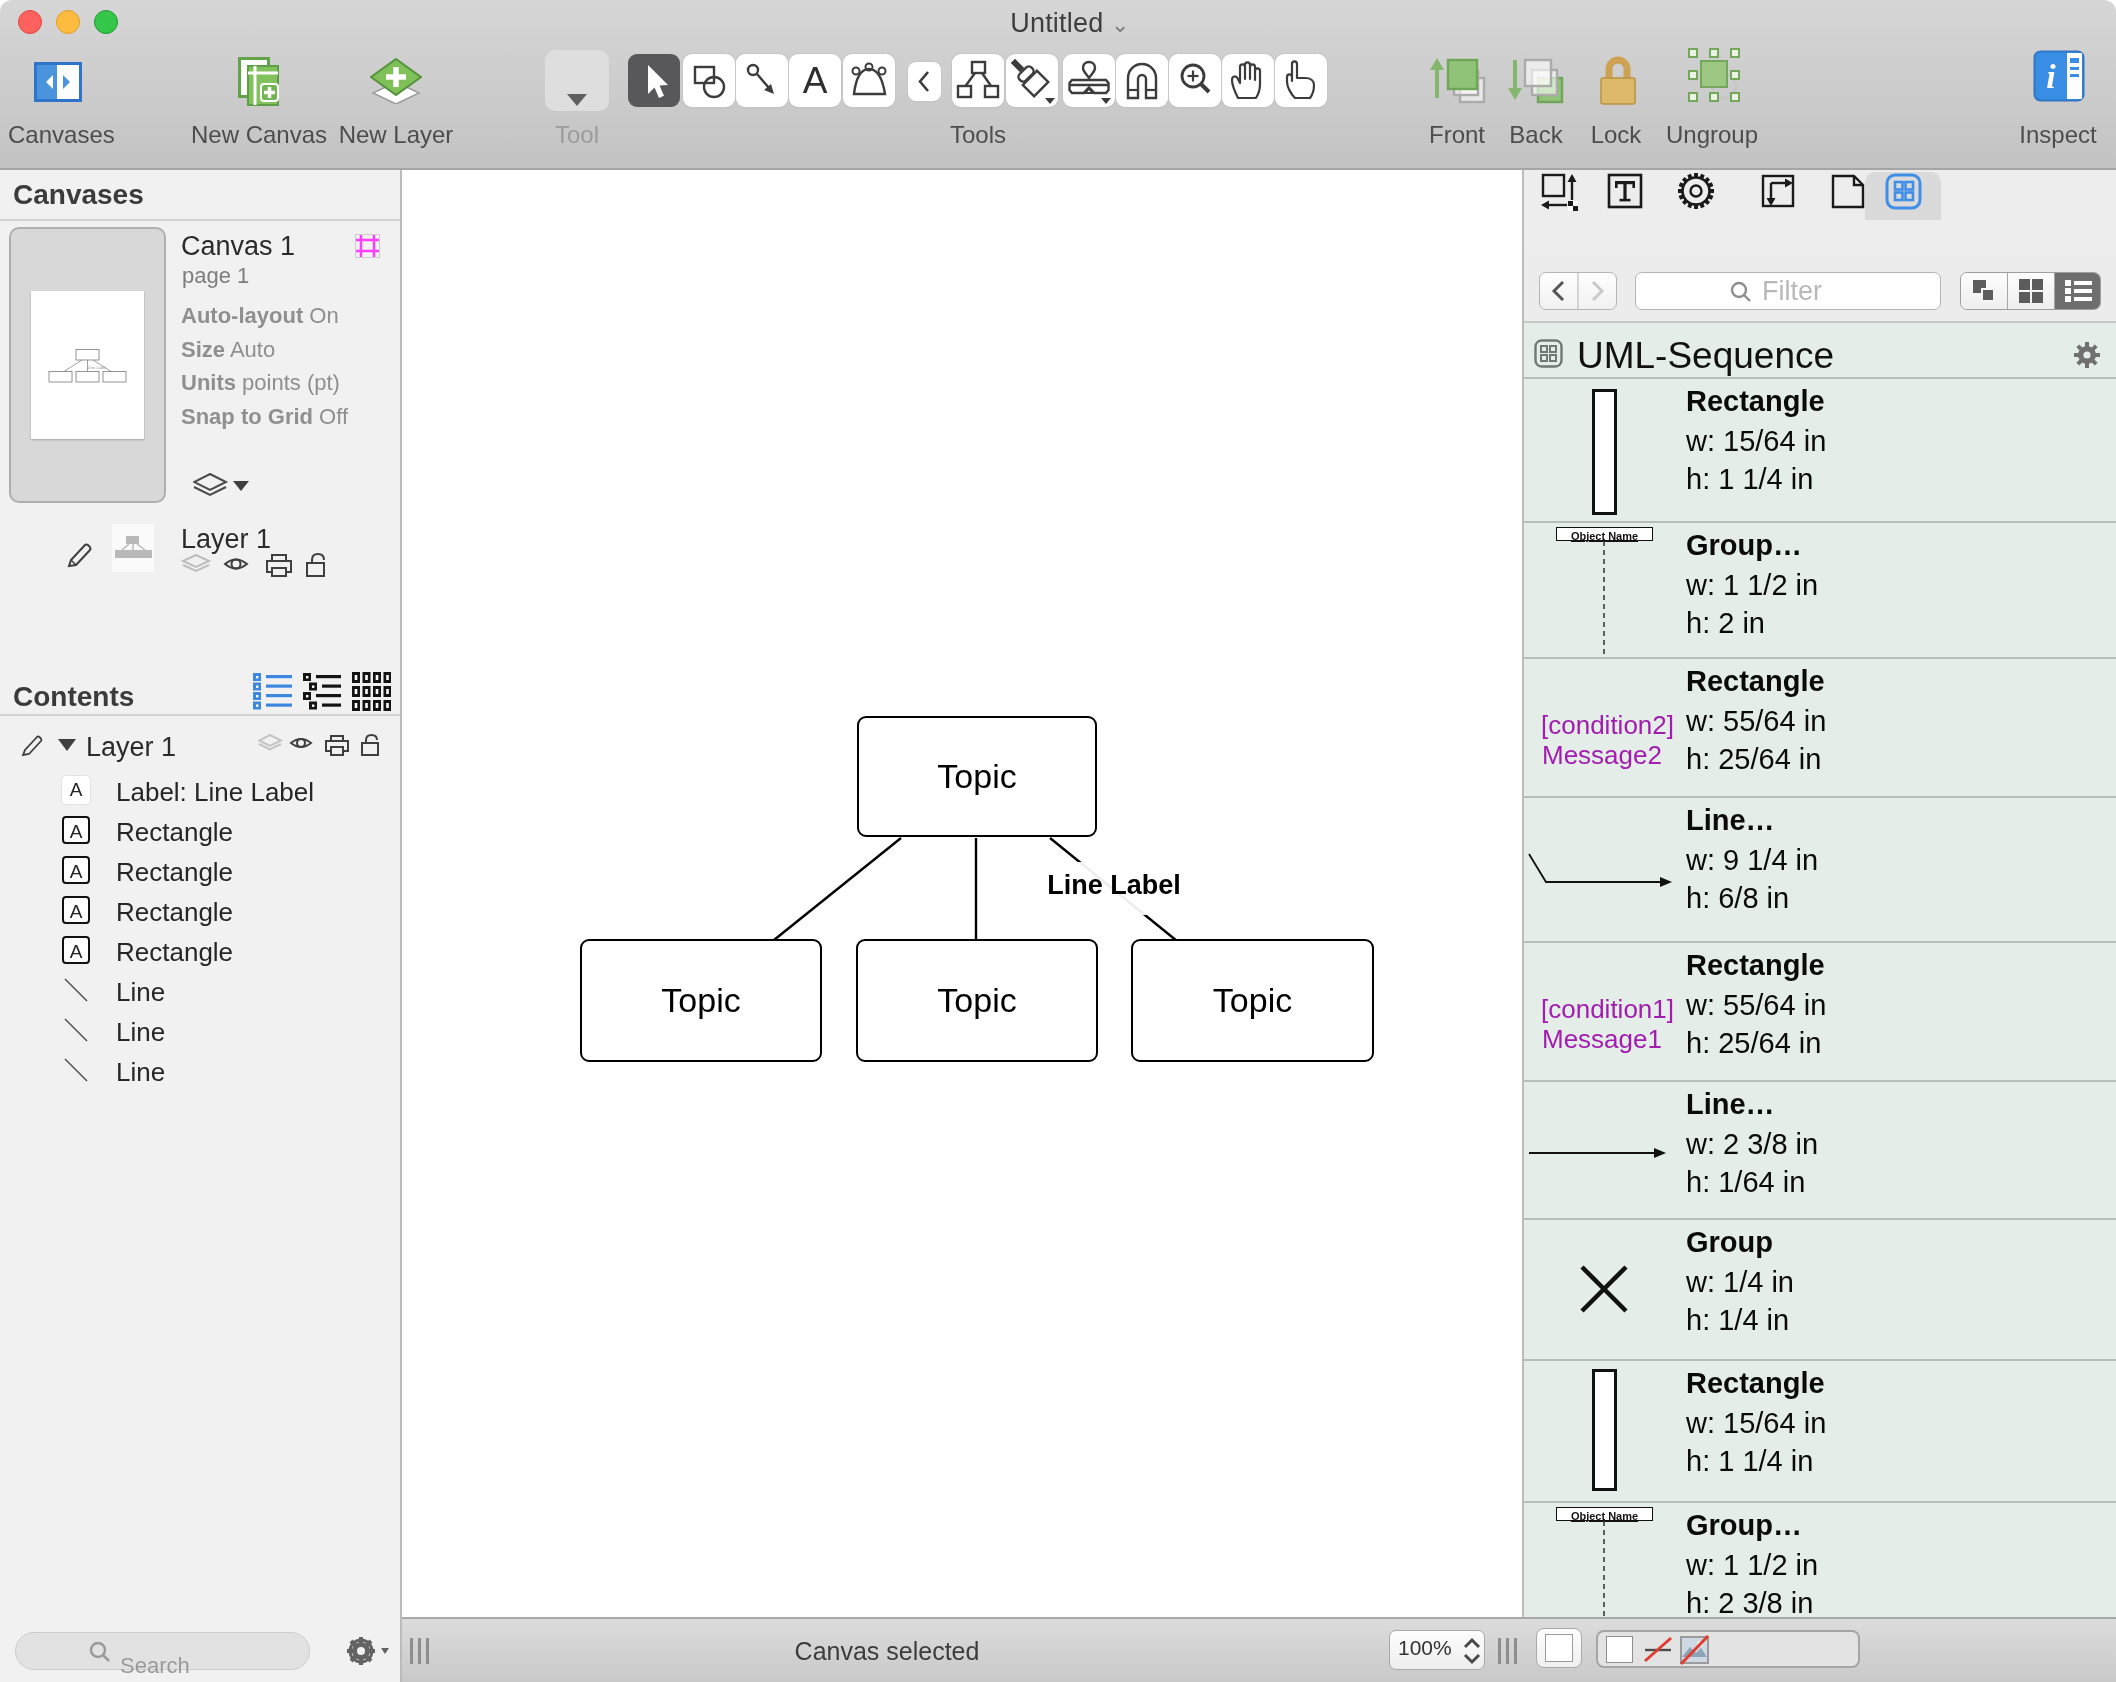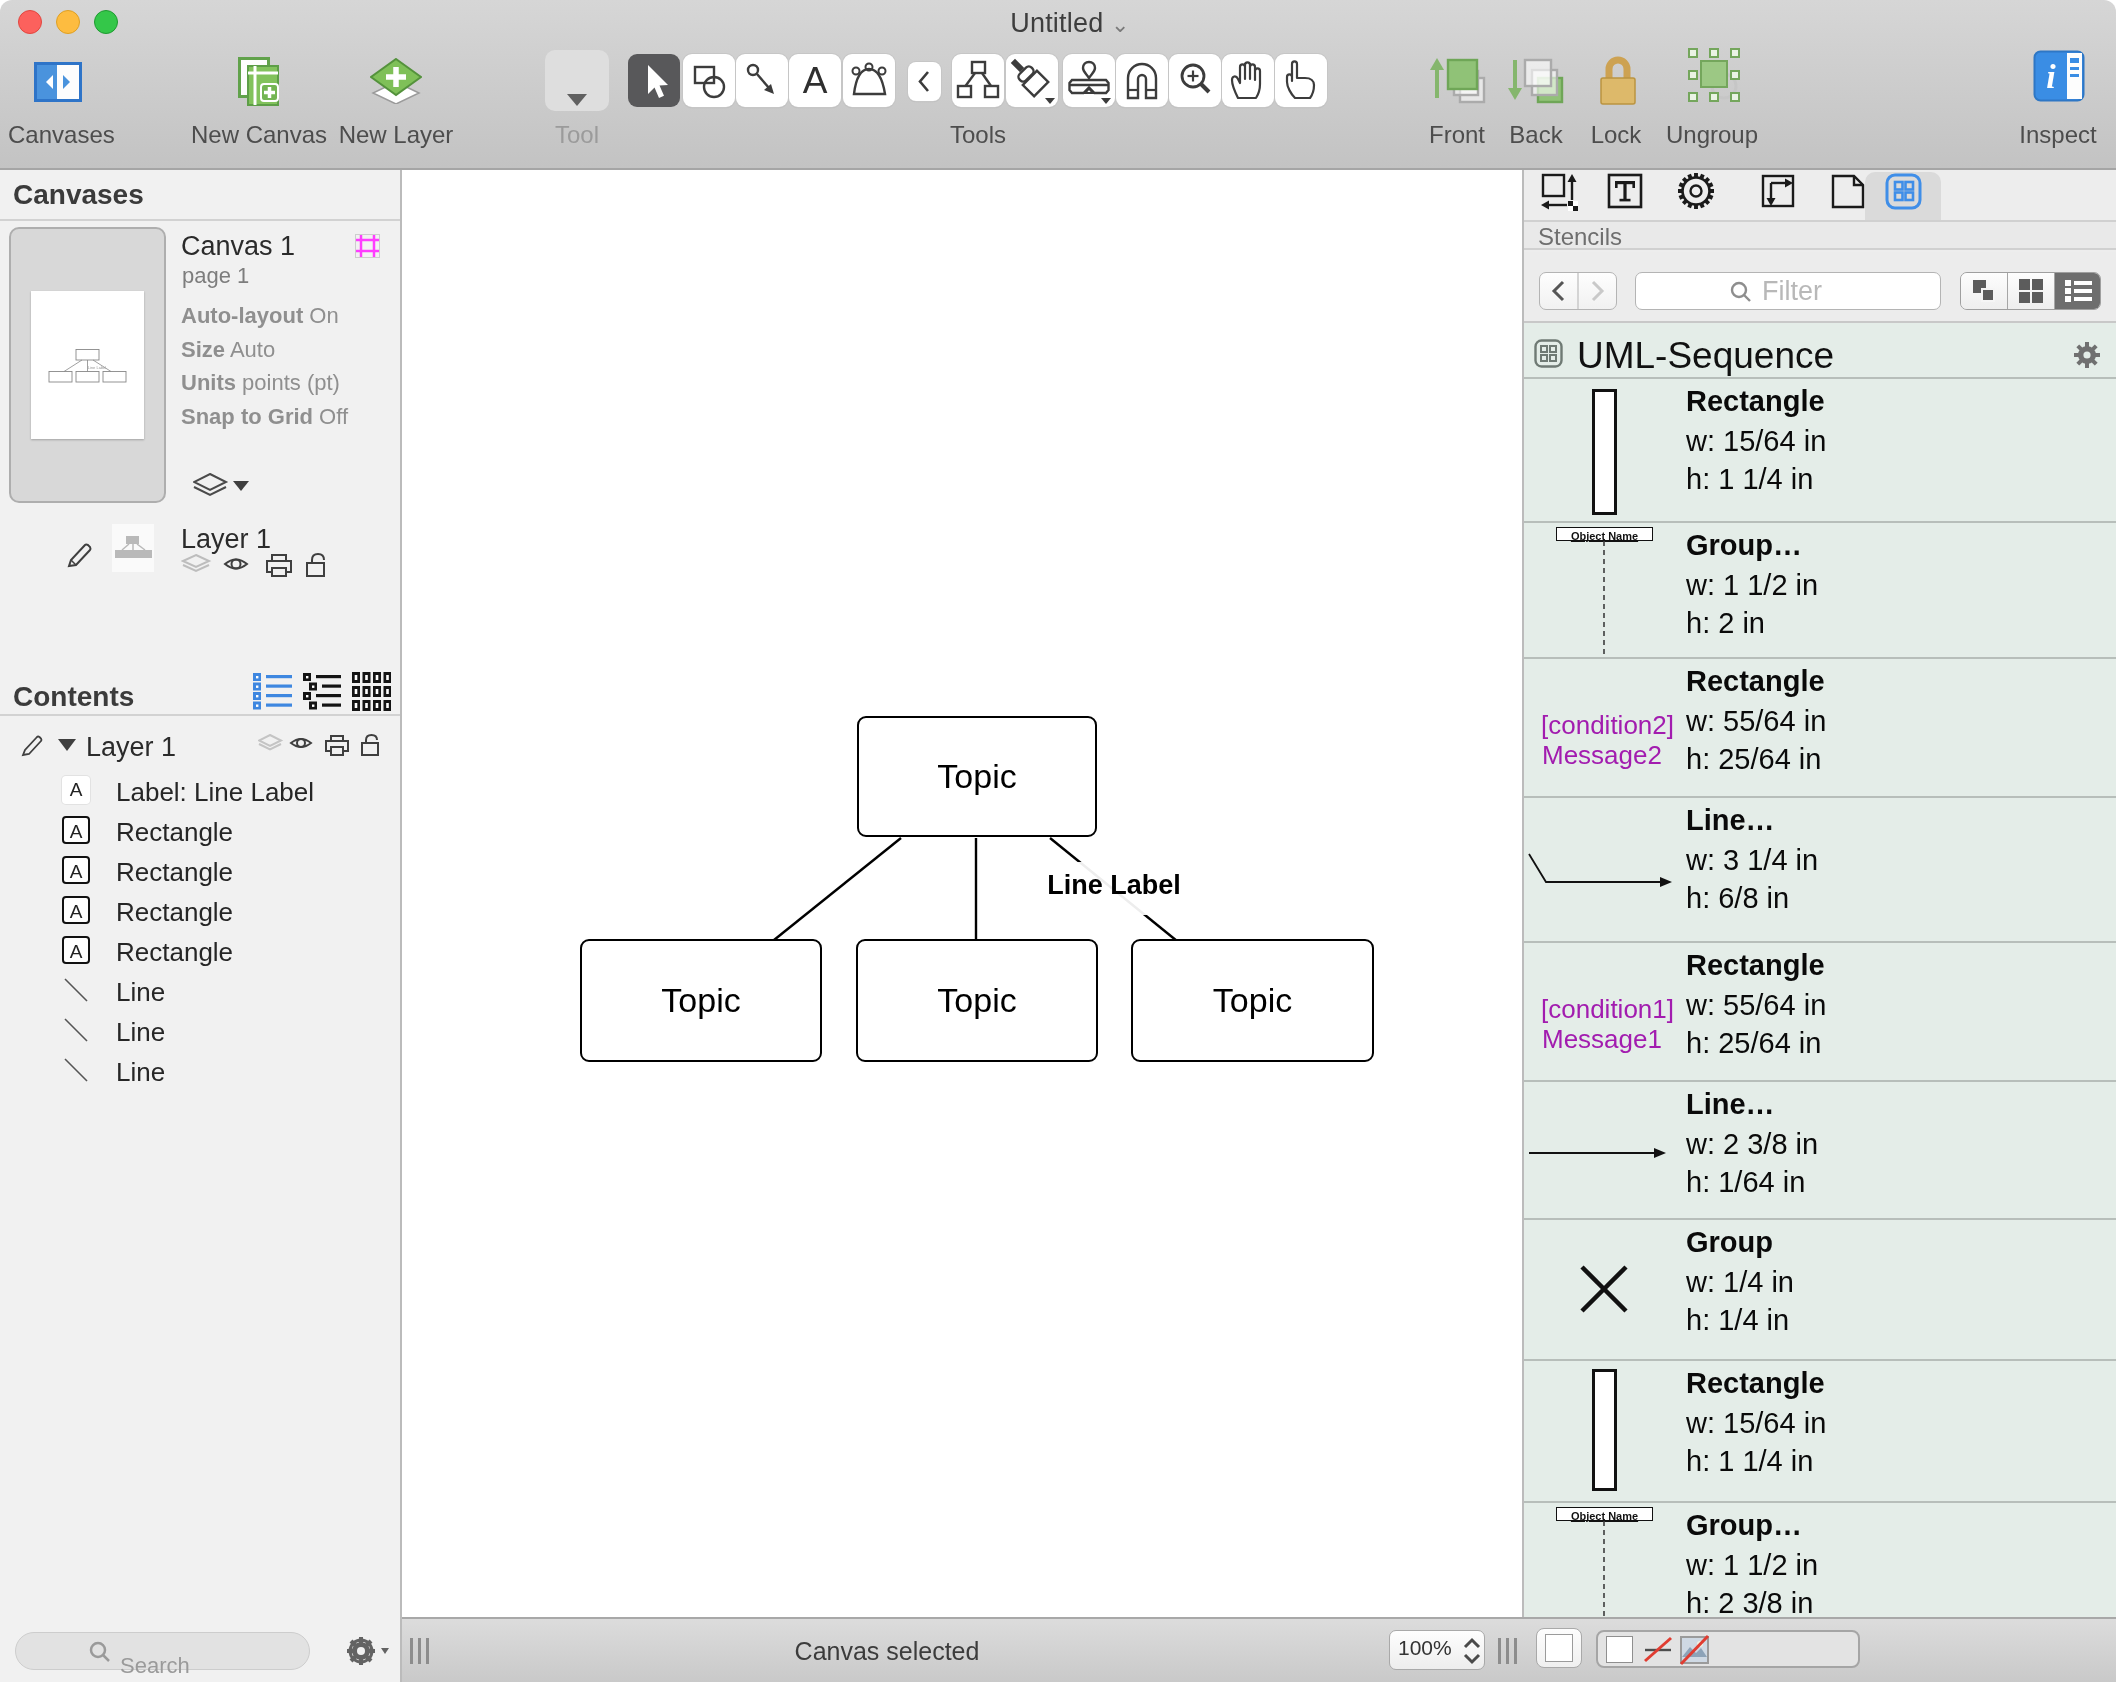--- a/index.html
+++ b/index.html
@@ -574,23 +574,20 @@
 
     <g fill="none" stroke="#3f8ee8">
       <rect x="346" y="2" width="33" height="33" rx="8" stroke-width="3"></rect>
       <rect x="354" y="9" width="7.5" height="7.5" stroke-width="2.6"></rect>
       <rect x="364.5" y="9" width="7.5" height="7.5" stroke-width="2.6"></rect>
       <rect x="354" y="19.5" width="7.5" height="7.5" stroke-width="2.6"></rect>
       <rect x="364.5" y="19.5" width="7.5" height="7.5" stroke-width="2.6"></rect>
     </g>
   </svg>
 
-  <div id="stencilbar">
-        <div style="margin:1px 0 0 14px; font-size:24px; color:#6e6e6e;">Stencils</div>
-      </div>
 
   <div id="filterrow">
 
     <div class="abs" style="left:15px; top:20px; width:78px; height:38px; background:linear-gradient(#fefefe,#f1f1f1); border:1px solid #b4b4b4; border-radius:7px;">
       <svg width="76" height="36">
         <line x1="38" y1="0" x2="38" y2="36" stroke="#c9c9c9" stroke-width="1.5"></line>
         <polyline points="23,9 14,18 23,27" fill="none" stroke="#565656" stroke-width="3"></polyline>
         <polyline points="53,9 62,18 53,27" fill="none" stroke="#c9c9c9" stroke-width="3"></polyline>
       </svg>
     </div>
@@ -685,21 +682,21 @@
     <div class="slab" style="left:18px; top:417px;">Message2</div>
     <div class="sname" style="top:342px;">Rectangle</div>
     <div class="sdim" style="top:382px;">w: 55/64 in</div>
     <div class="sdim" style="top:420px;">h: 25/64 in</div>
 
     <svg class="abs" style="left:0px; top:524px;" width="160" height="48">
       <polyline points="5,7 22,35 138,35" fill="none" stroke="#111" stroke-width="1.8"></polyline>
       <polygon points="148,35 136,30 136,40" fill="#111"></polygon>
     </svg>
     <div class="sname" style="top:481px;">Line…</div>
-    <div class="sdim" style="top:521px;">w: 3 1/4 in</div>
+    <div class="sdim" style="top:521px;">w: 9 1/4 in</div>
     <div class="sdim" style="top:559px;">h: 6/8 in</div>
 
     <div class="slab" style="left:17px; top:671px;">[condition1]</div>
     <div class="slab" style="left:18px; top:701px;">Message1</div>
     <div class="sname" style="top:626px;">Rectangle</div>
     <div class="sdim" style="top:666px;">w: 55/64 in</div>
     <div class="sdim" style="top:704px;">h: 25/64 in</div>
 
     <svg class="abs" style="left:0px; top:816px;" width="160" height="28">
       <line x1="5" y1="14" x2="132" y2="14" stroke="#111" stroke-width="1.8"></line>

